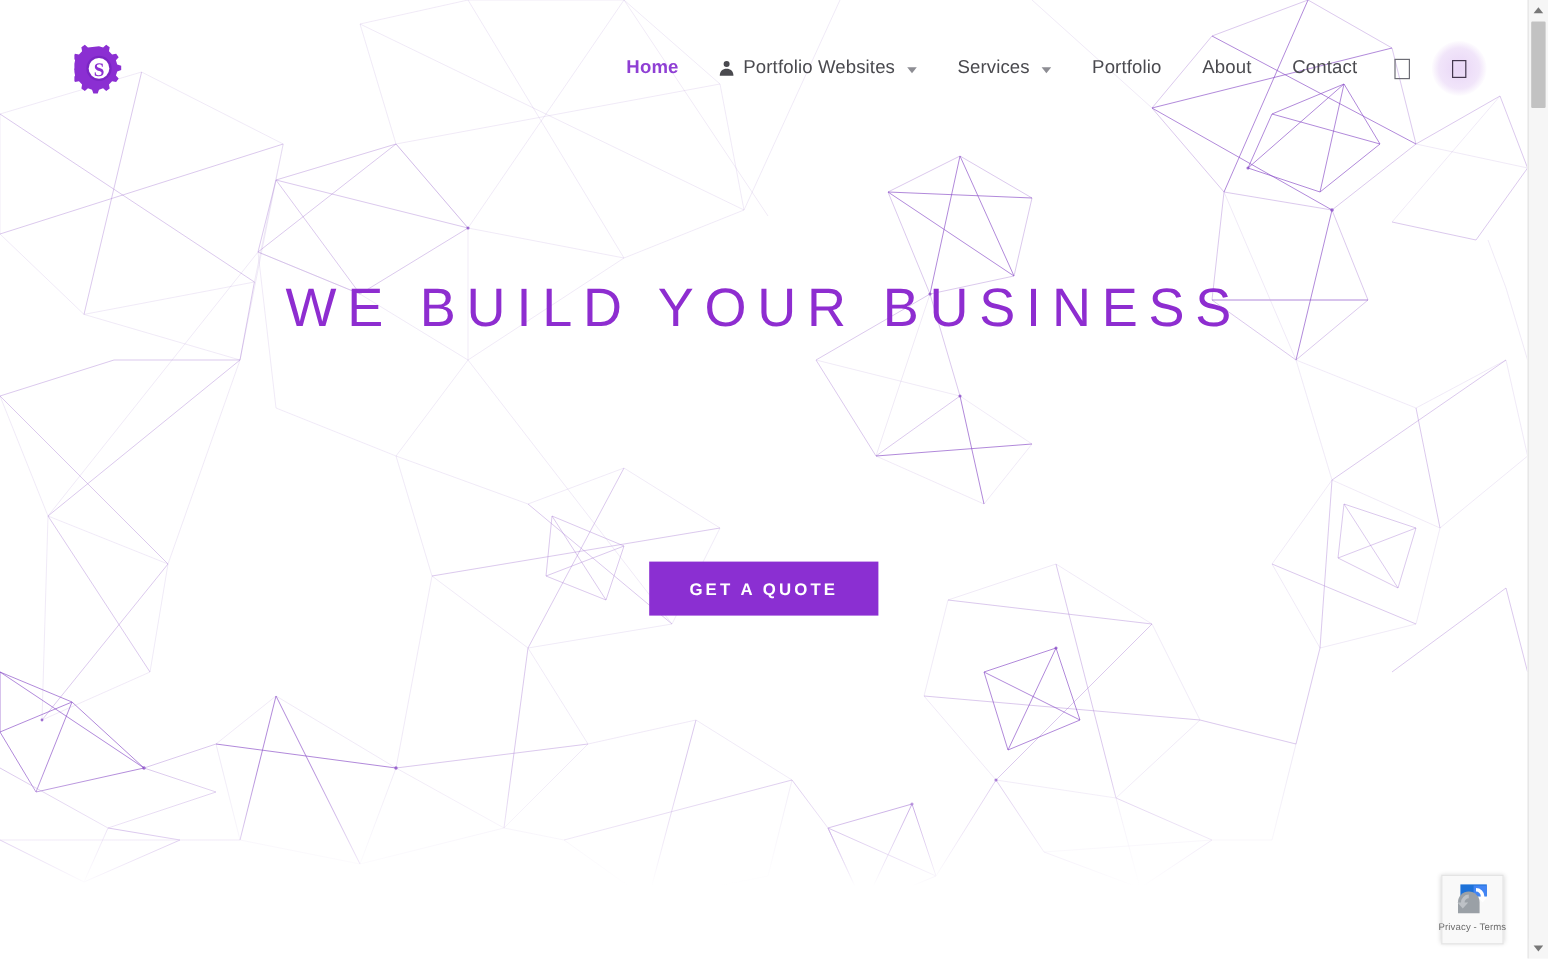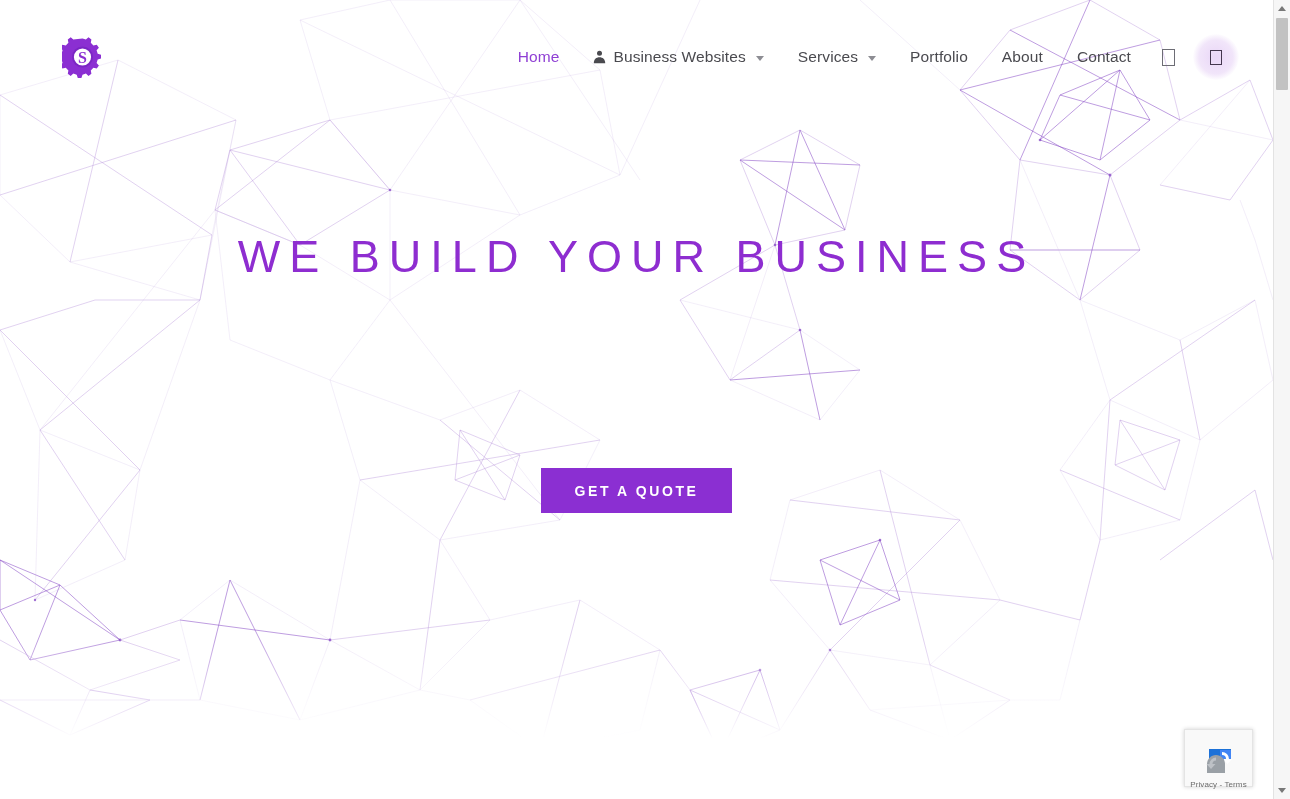--- a/index.html
+++ b/index.html
@@ -102,21 +102,21 @@
     display: flex;
     align-items: center;
     gap: 7px;
     padding: 0 17px;
     font-size: 15.5px;
     color: #4a4a4f;
     text-decoration: none;
     white-space: nowrap;
     letter-spacing: .1px;
   }
-  .nav-item.active { color: #8f3fd4; font-weight: 400; }
+  .nav-item.active { color: #8f3fd4; font-weight: 700; }
   .caret {
     display: inline-block;
     width: 0; height: 0;
     border-left: 4px solid transparent;
     border-right: 4px solid transparent;
     border-top: 5px solid #8d8d93;
     margin-left: 3px;
     position: relative;
     top: 1px;
   }
@@ -183,30 +183,30 @@
     border: none;
     text-decoration: none;
     cursor: pointer;
     font-family: "Liberation Sans", sans-serif;
   }
 
   
   .recaptcha {
     position: absolute;
     right: 20px; bottom: 12px;
-    width: 69px; height: 58px;
+    width: 52px; height: 58px;
     background: #f9f9f9;
     border: 1px solid #e4e4e4;
     box-shadow: 0 0 4px rgba(0,0,0,.18);
     z-index: 40;
     display: flex;
     flex-direction: column;
     align-items: center;
     justify-content: flex-start;
-    padding-top: 17px;
+    padding-top: 5px;
   }
   .recaptcha-logo { width: 38px; height: 32px; display: block; }
   .recaptcha-links {
     font-size: 8px;
     color: #6b6b6b;
     margin-top: 1px;
     white-space: nowrap;
     letter-spacing: .1px;
   }
 
@@ -404,21 +404,21 @@
             <span>Home</span>
           </a>
 
           <a class="nav-item" href="#">
             <span class="person-icon">
               <svg viewBox="0 0 13 14" width="13" height="14" aria-hidden="true">
                 <circle cx="6.5" cy="3.3" r="2.5" fill="#4a4a4f"></circle>
                 <path d="M0.8 13.2 C0.8 9.4 3.2 7.3 6.5 7.3 C9.8 7.3 12.2 9.4 12.2 13.2 Z" fill="#4a4a4f"></path>
               </svg>
             </span>
-            <span>Business Websites</span>
+            <span>Portfolio Websites</span>
             <span class="caret"></span>
           </a>
 
           <a class="nav-item" href="#">
             <span>Services</span>
             <span class="caret"></span>
           </a>
 
           <a class="nav-item" href="#">
             <span>Portfolio</span>

